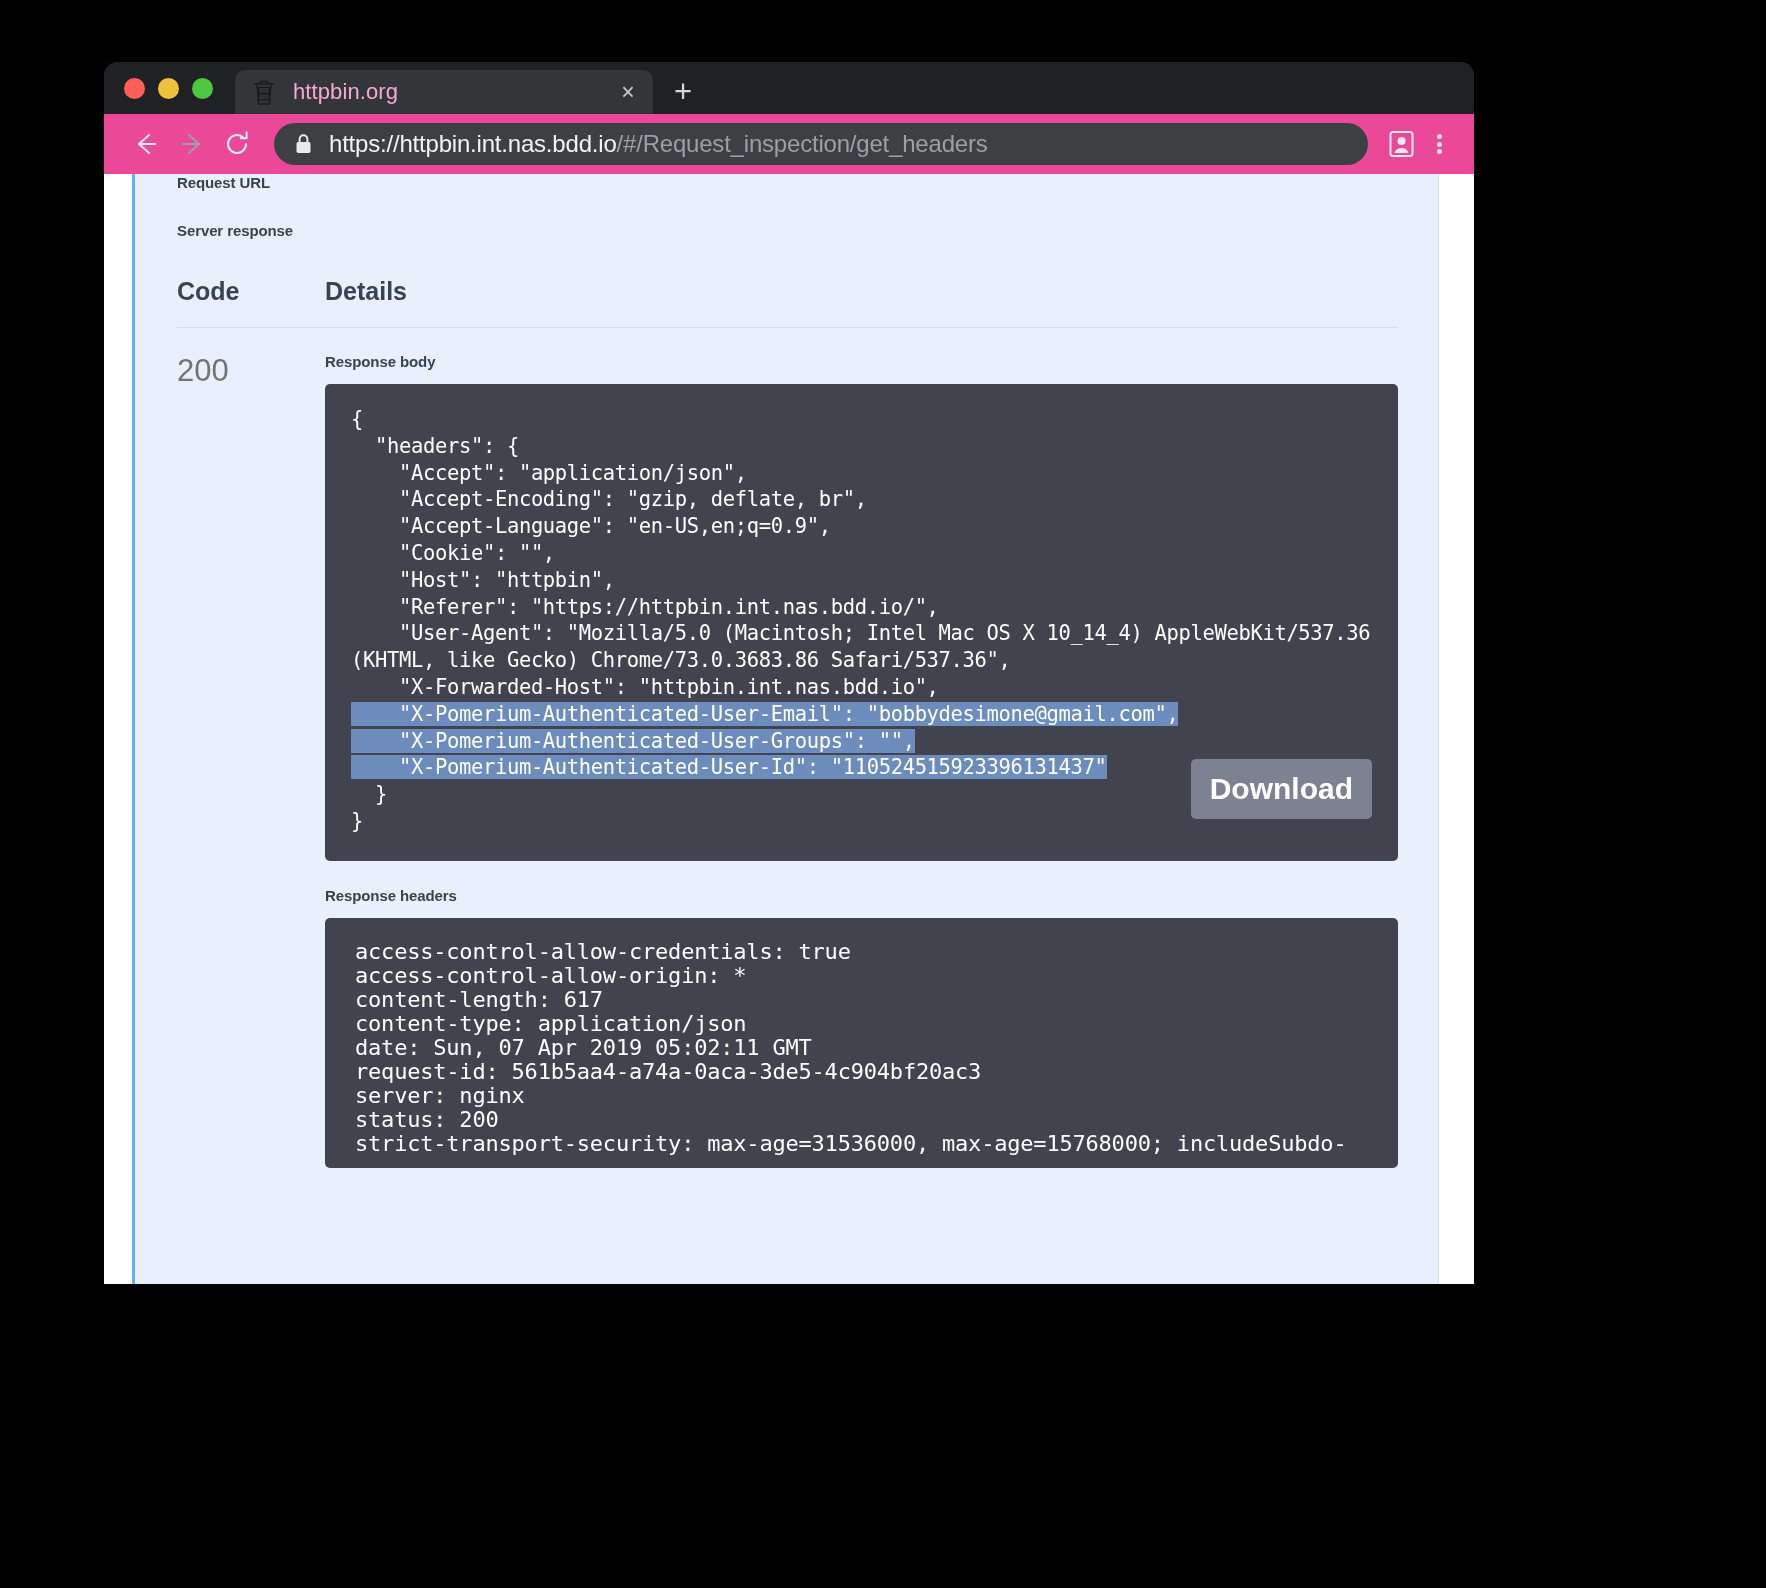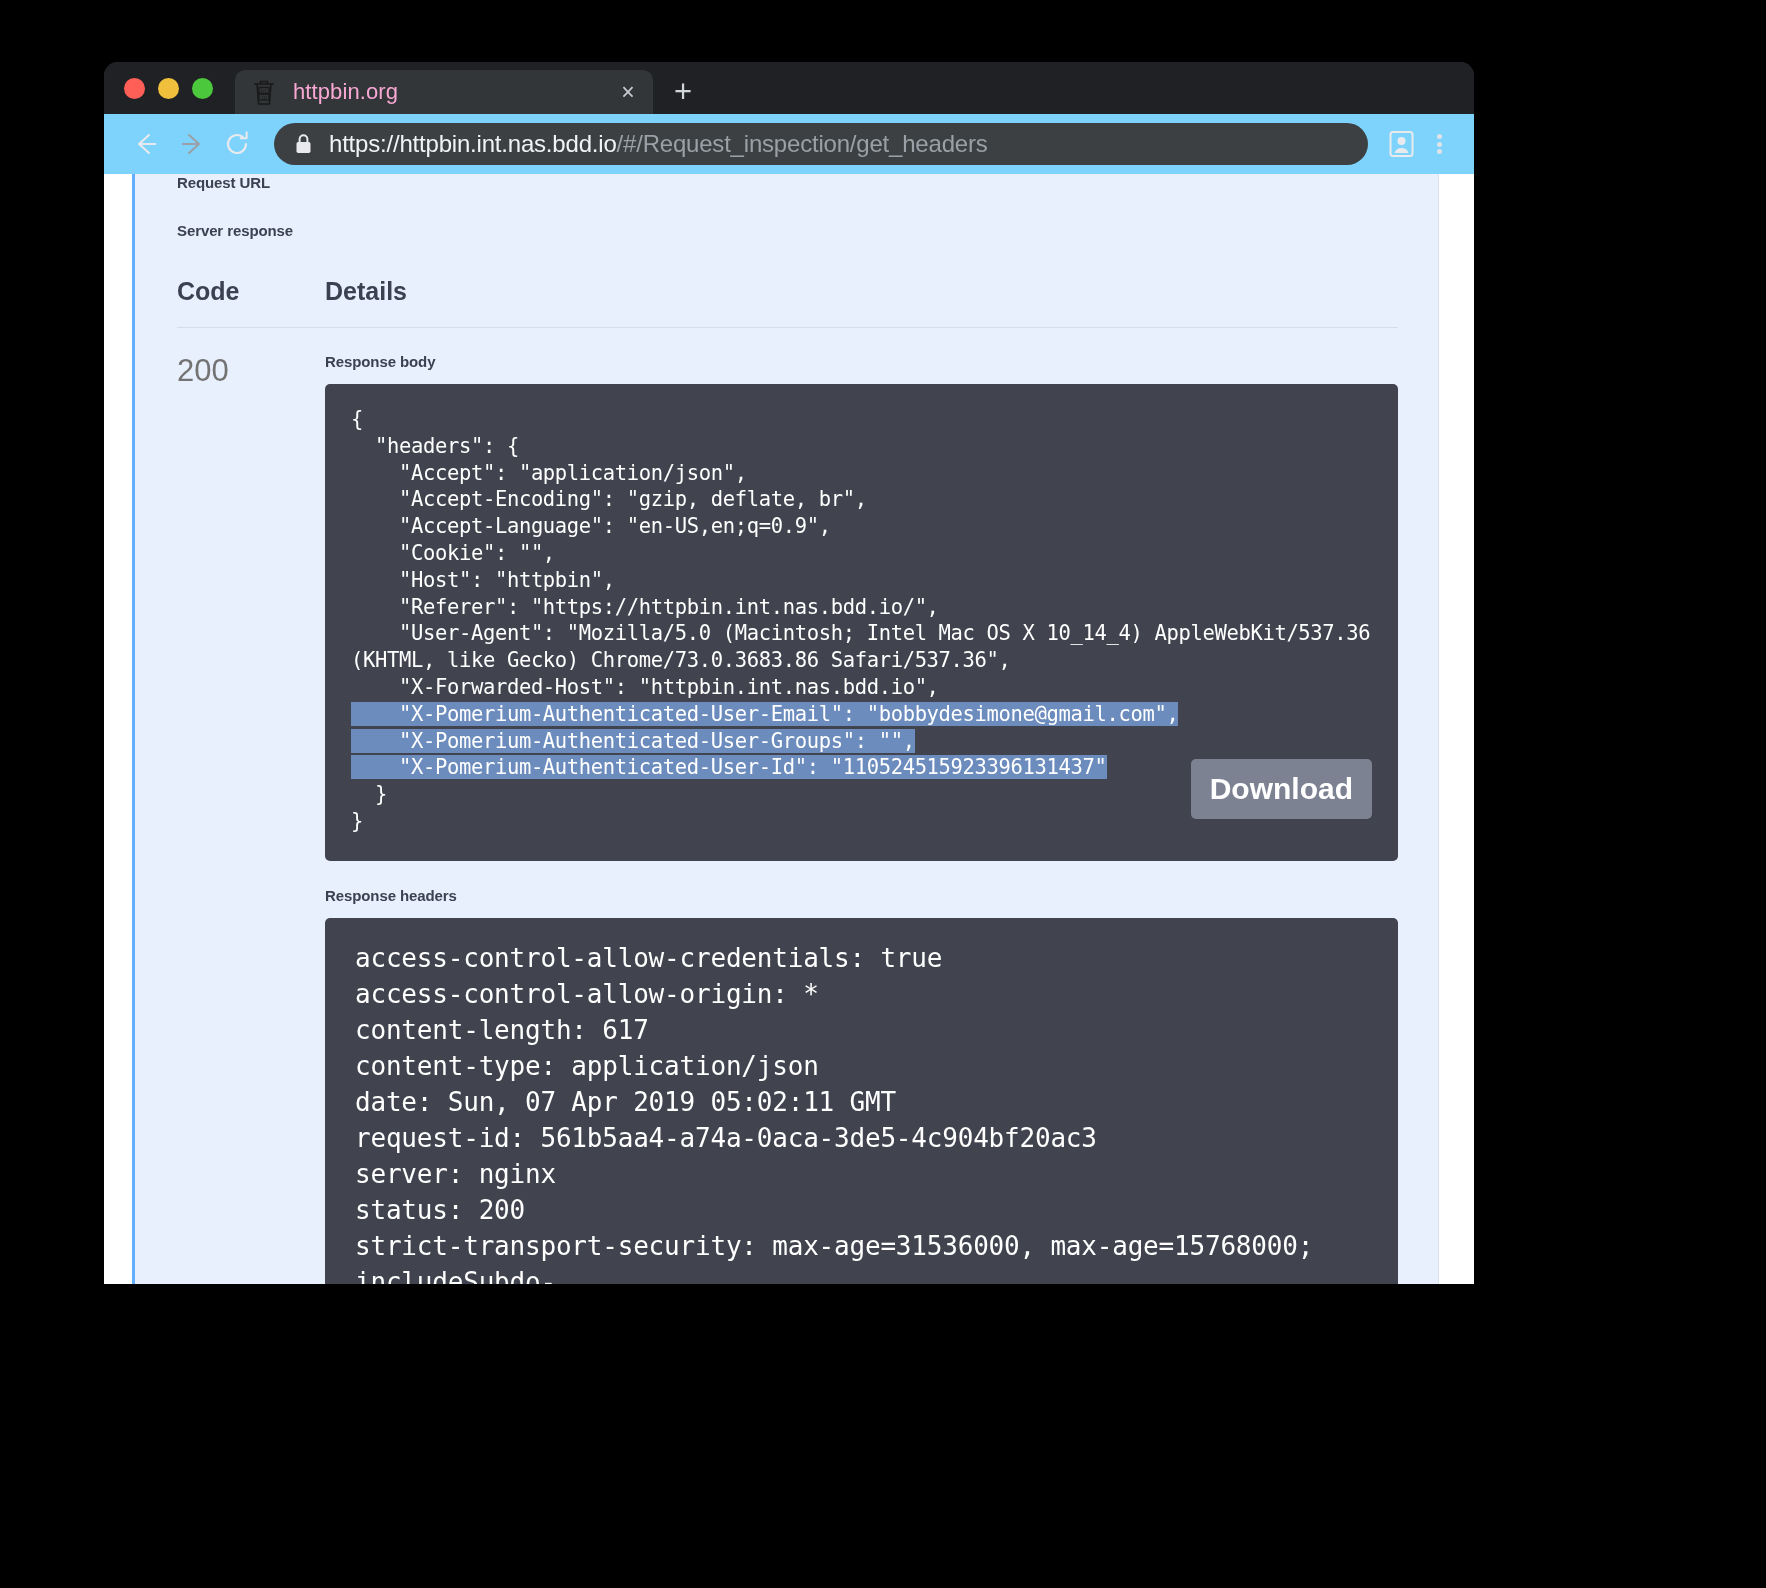--- a/index.html
+++ b/index.html
@@ -100,21 +100,21 @@
     font-size: 31px;
     line-height: 30px;
     text-align: center;
     font-weight: 300;
   }
 
   
   #toolbar {
     position: relative;
     height: 60px;
-    background: #7dd3fc;
+    background: #ec4899;
     display: flex;
     align-items: center;
     padding: 0 18px;
   }
 
   .nav-btn {
     width: 46px;
     height: 46px;
     flex: 0 0 auto;
     display: flex;
@@ -288,22 +288,22 @@
 
   #response-headers-label { margin-top: 26px; margin-bottom: 14px; }
 
   #response-headers-box {
     padding: 22px 30px 10px 30px;
     min-height: 250px;
   }
   pre.hdr {
     margin: 0;
     font-family: "DejaVu Sans Mono", monospace;
-    font-size: 26px;
-    line-height: 36px;
+    font-size: 22px;
+    line-height: 24px;
     color: #ffffff;
     white-space: pre-wrap;
     letter-spacing: -0.2px;
   }
 </style>
 </head>
 <body>
 
 <div id="browser-window">
 

